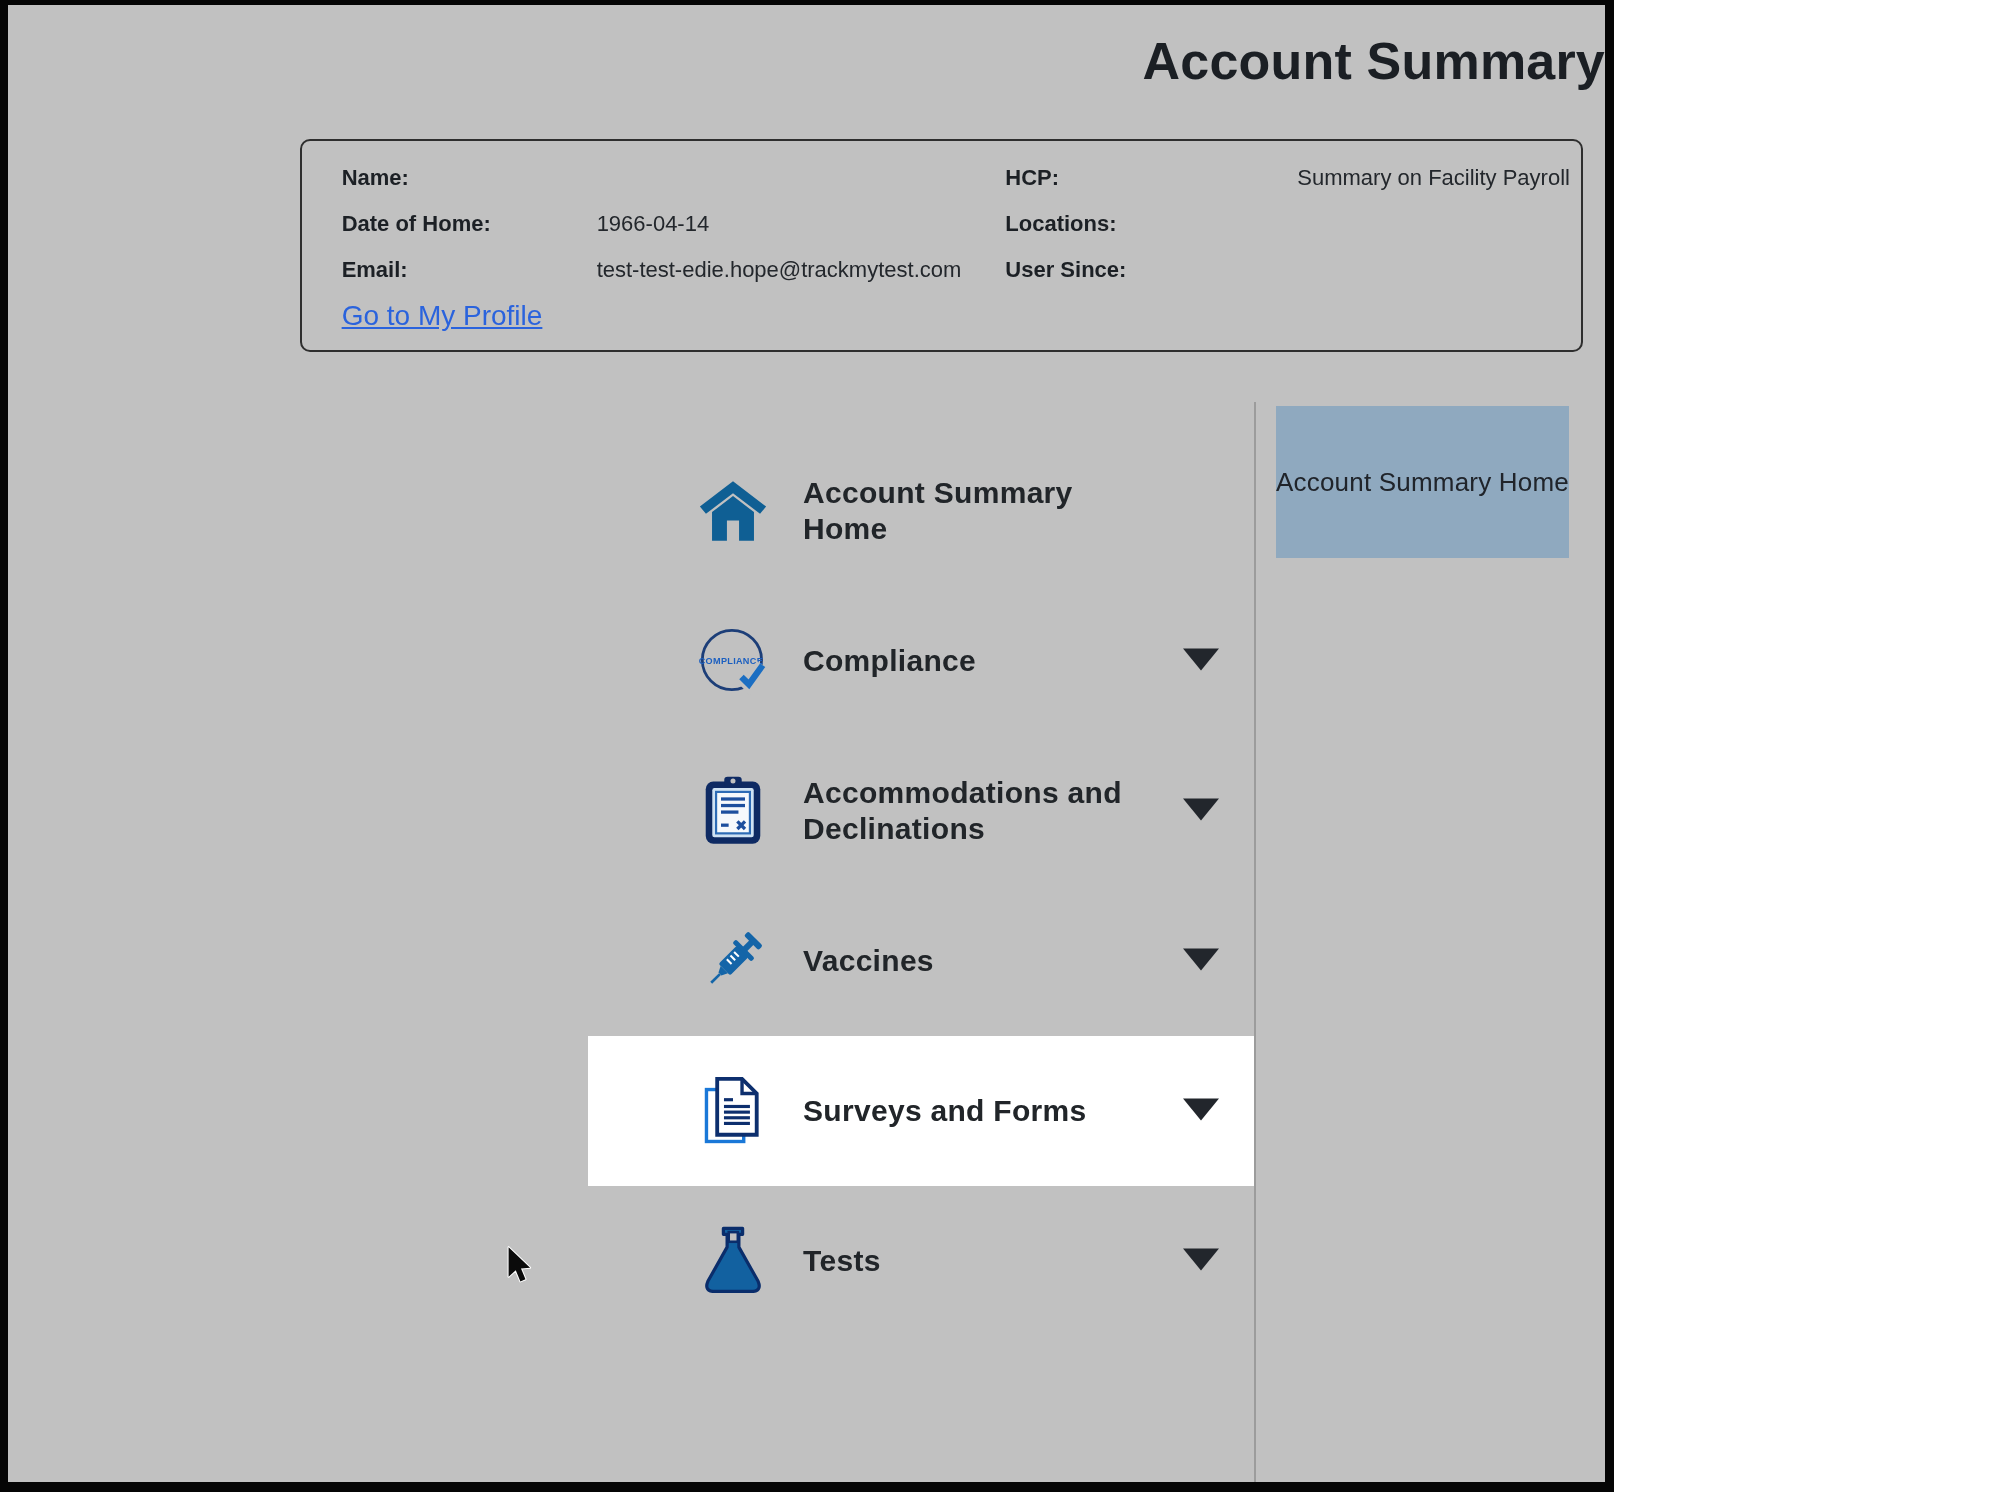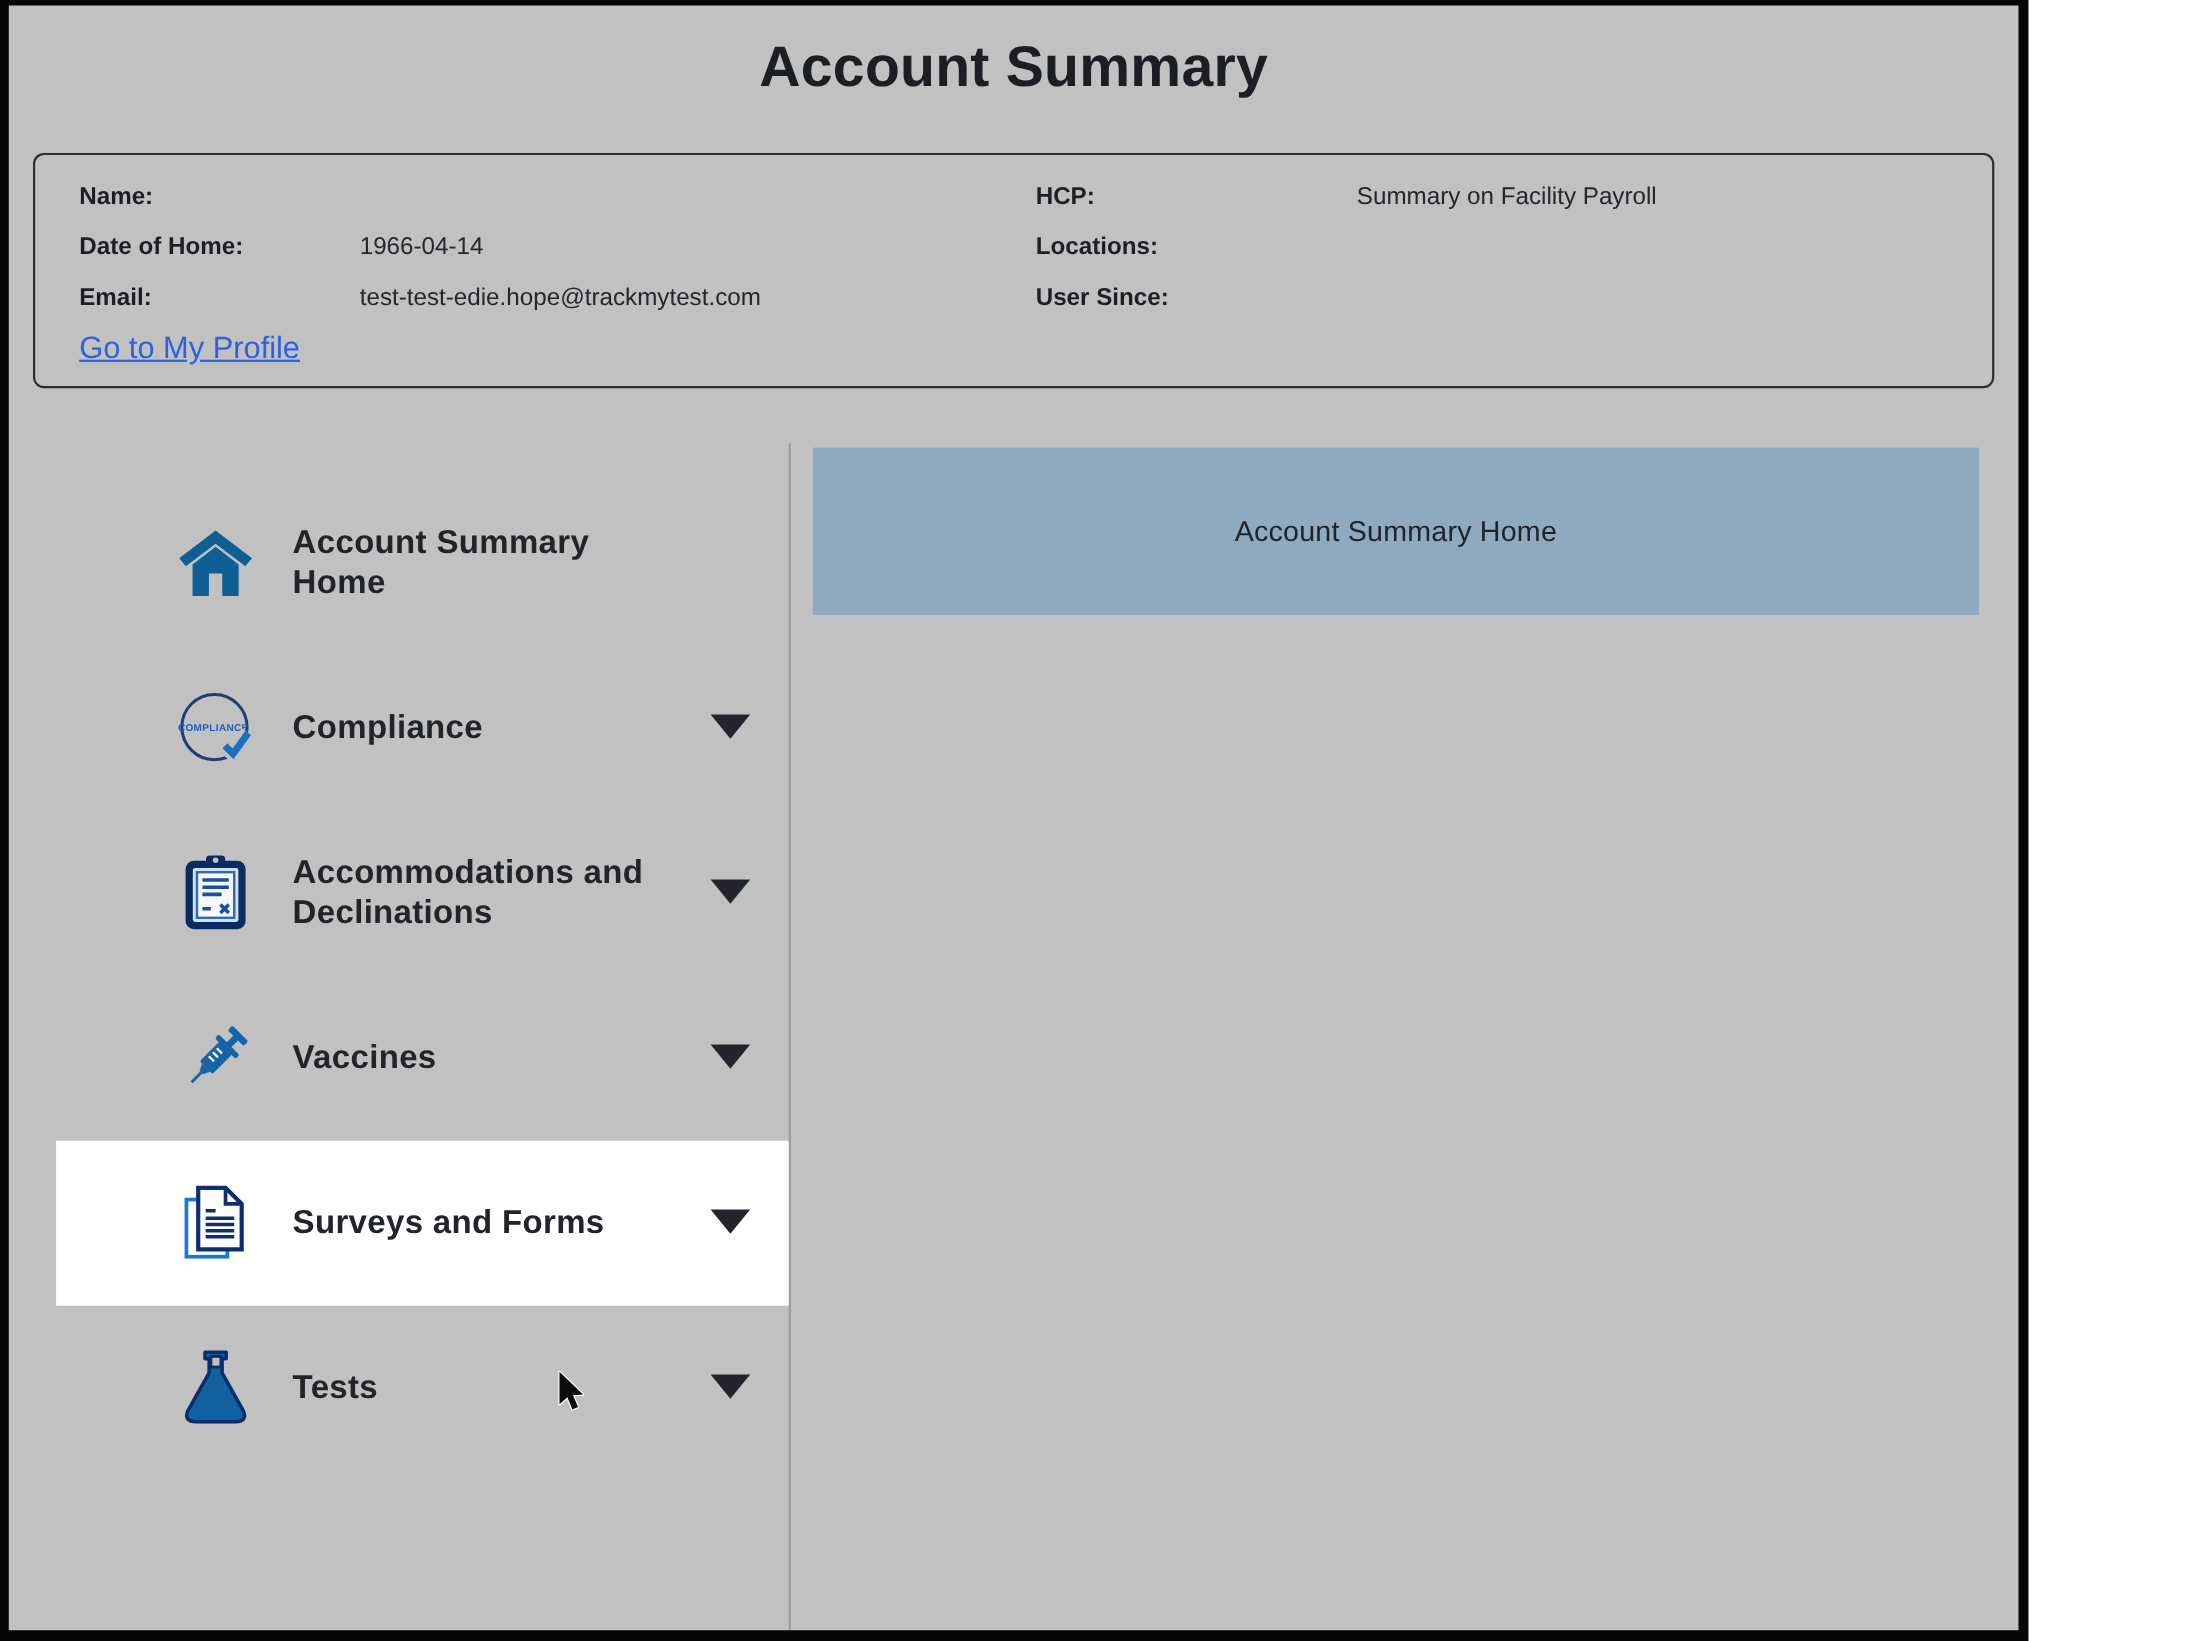--- a/index.html
+++ b/index.html
@@ -4,42 +4,43 @@
 <style>
   :root{
     --bg:#c1c1c1;
     --bar:#8fa9bf;
     --link:#2a63dd;
     --highlight:#ffffff;
   }
   html,body{margin:0;padding:0;}
   body{width:1998px;height:1492px;background:#fff;font-family:"Liberation Sans",sans-serif;}
   .frame{
-    width:1844px;height:1492px;box-sizing:border-box;
+    width:1614px;height:1492px;box-sizing:border-box;
     border:8px solid #050505;border-top-width:5px;border-right-width:9px;border-bottom-width:10px;
     background:var(--bg);
     display:flex;flex-direction:column;
     position:relative;overflow:hidden;
     color:#1b1f24;
+    align-items:flex-end;
   }
   .page-title{
     margin:26px 0 0;text-align:center;
     font-size:52px;line-height:60px;font-weight:700;letter-spacing:.2px;color:#1b1f24;
   }
   .info-card{
     margin:48px 22px 0;box-sizing:border-box;
     border:2px solid #2e2e2e;border-radius:10px;
     padding:20px 0 14px 40px;
     display:grid;grid-template-columns:1fr 1fr;
   }
   .info-row{
     display:grid;grid-template-columns:255px 1fr;
     margin-bottom:13px;font-size:22px;line-height:33px;
   }
-  .info-col.right .info-row{grid-template-columns:292px 1fr;}
+  .info-col.right .info-row{grid-template-columns:292px 1fr;margin-left:44px;}
   .info-label{font-weight:700;color:#1c2025;}
   .info-value{font-weight:400;color:#23272c;}
   .profile-link-row{margin-top:3px;line-height:33px;}
   .profile-link{color:var(--link);font-size:28px;text-decoration:underline;cursor:pointer;}
   .content-row{flex:1;display:flex;margin-top:50px;min-height:0;padding-left:43px;}
   .sidebar{
     width:668px;flex:none;box-sizing:border-box;
     border-right:2px solid #9c9c9c;
     padding-top:34px;
   }

